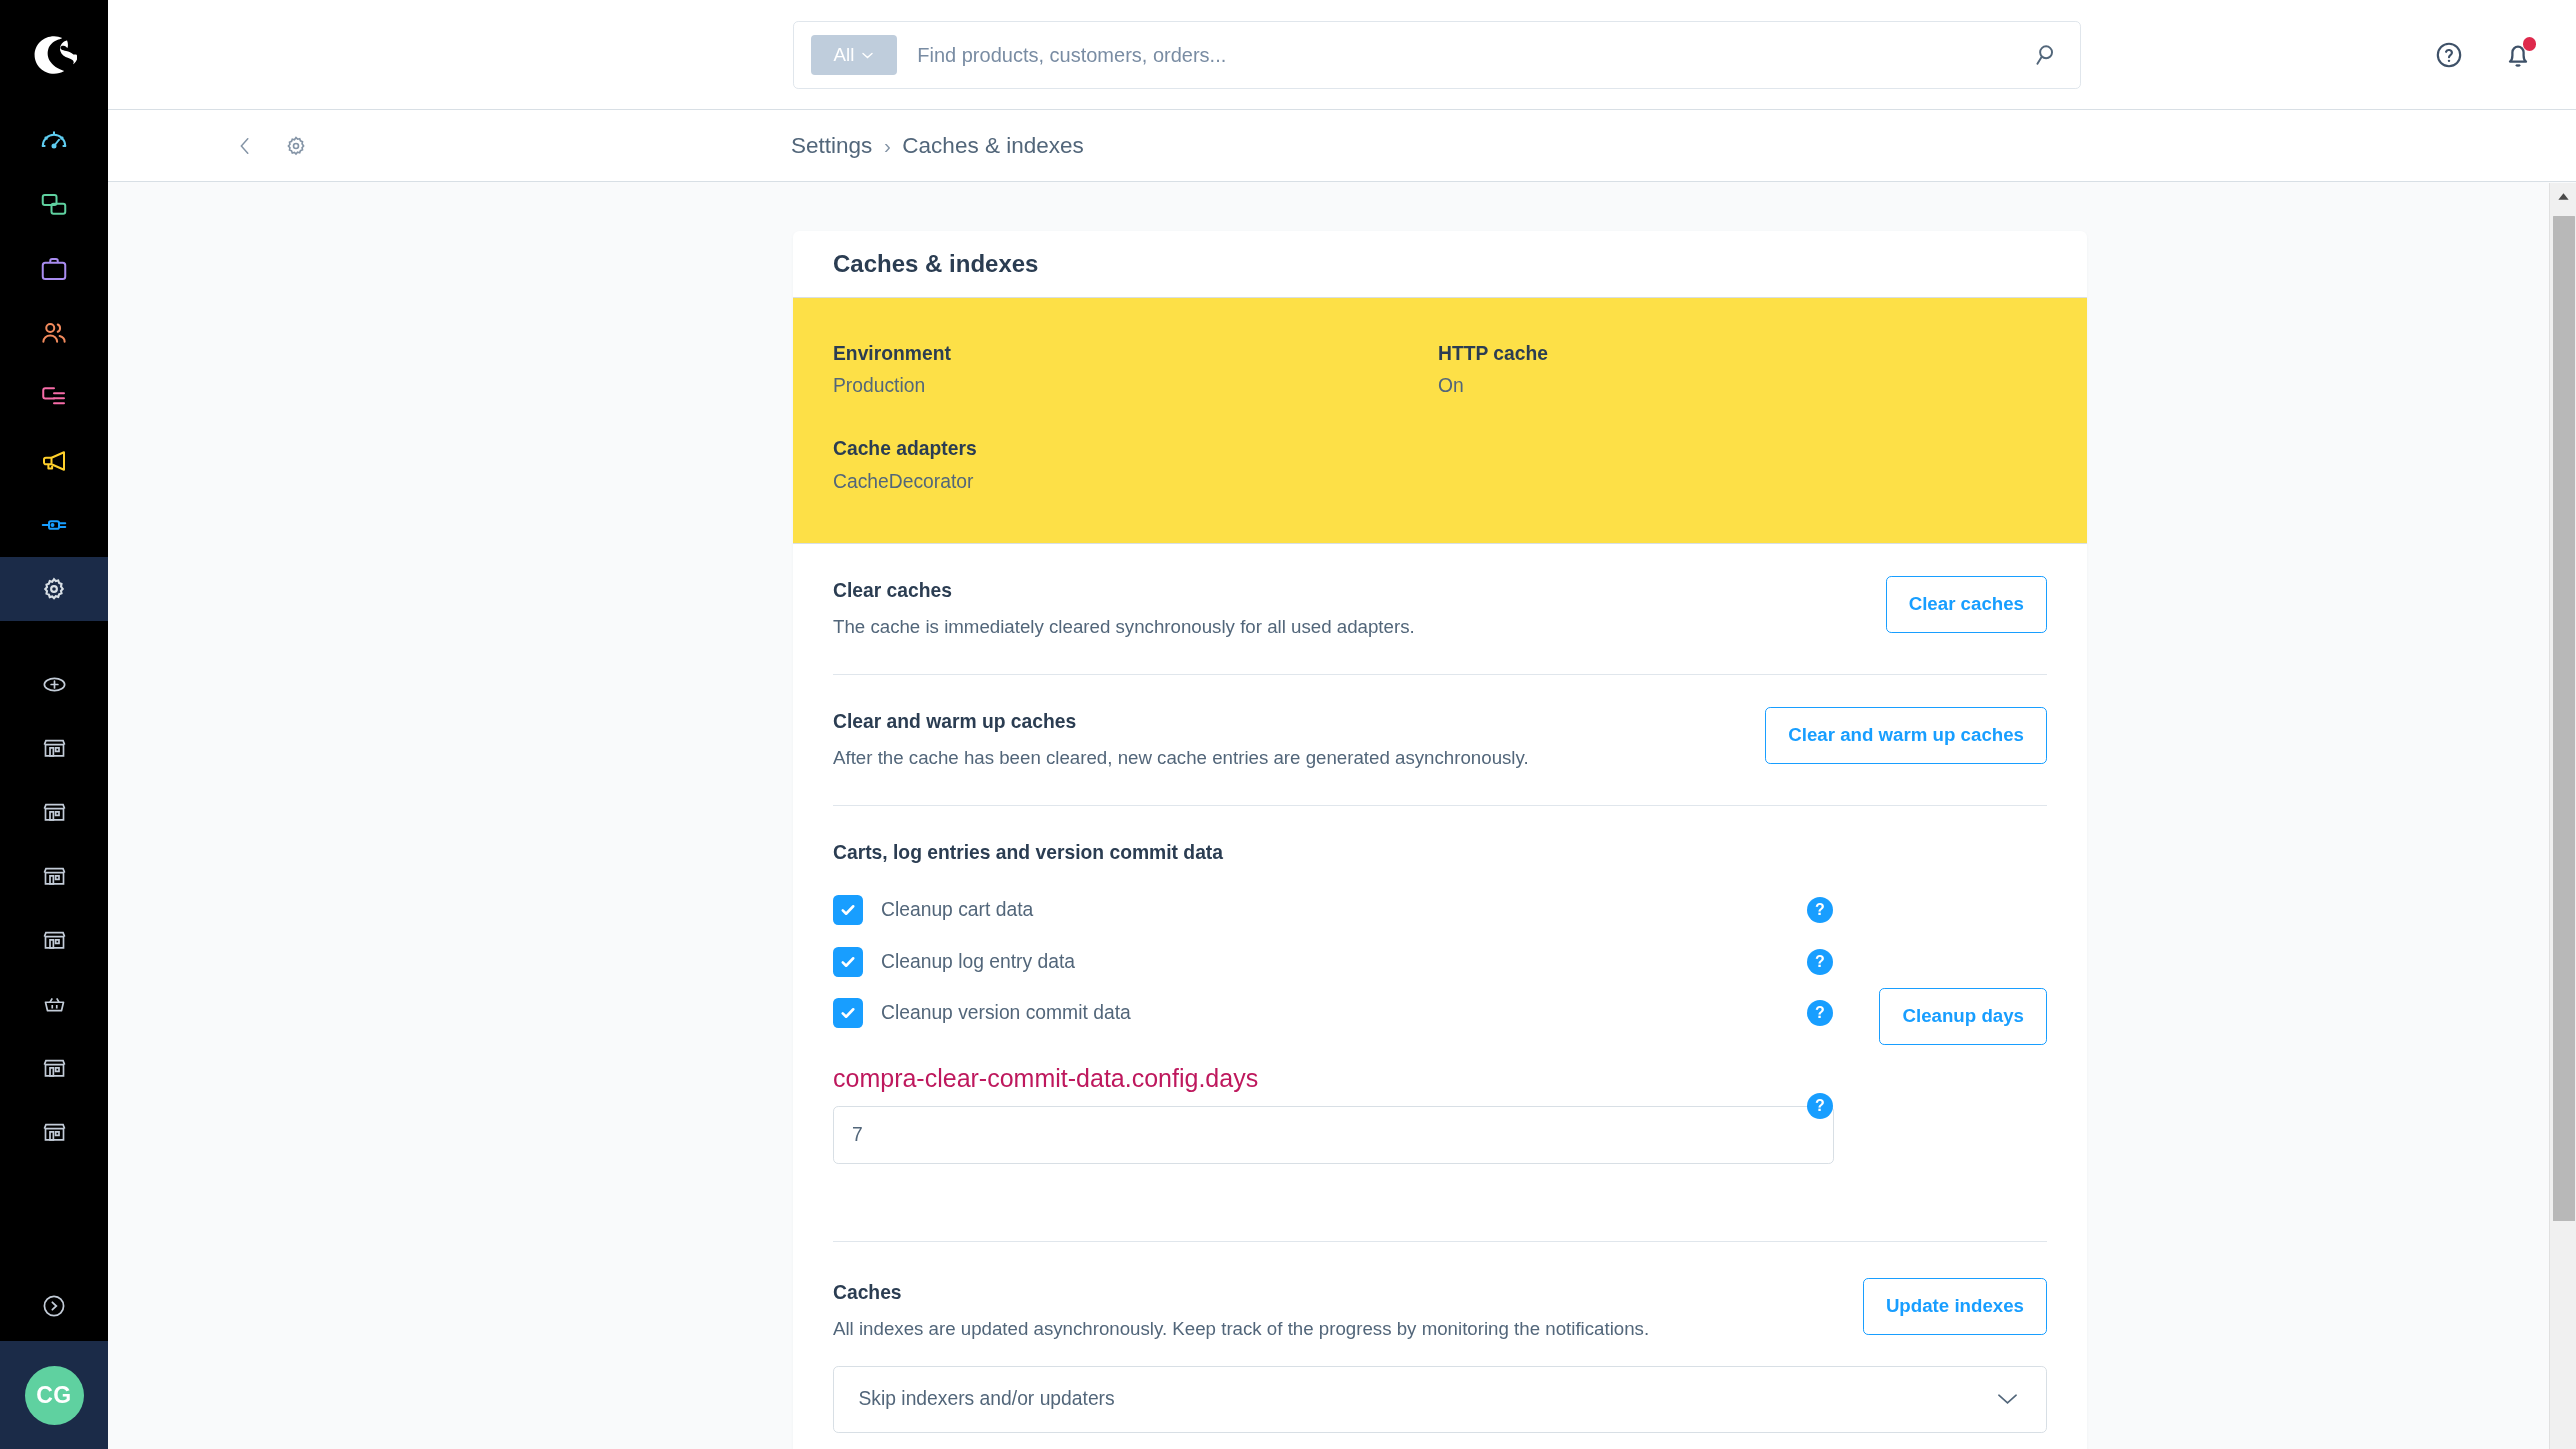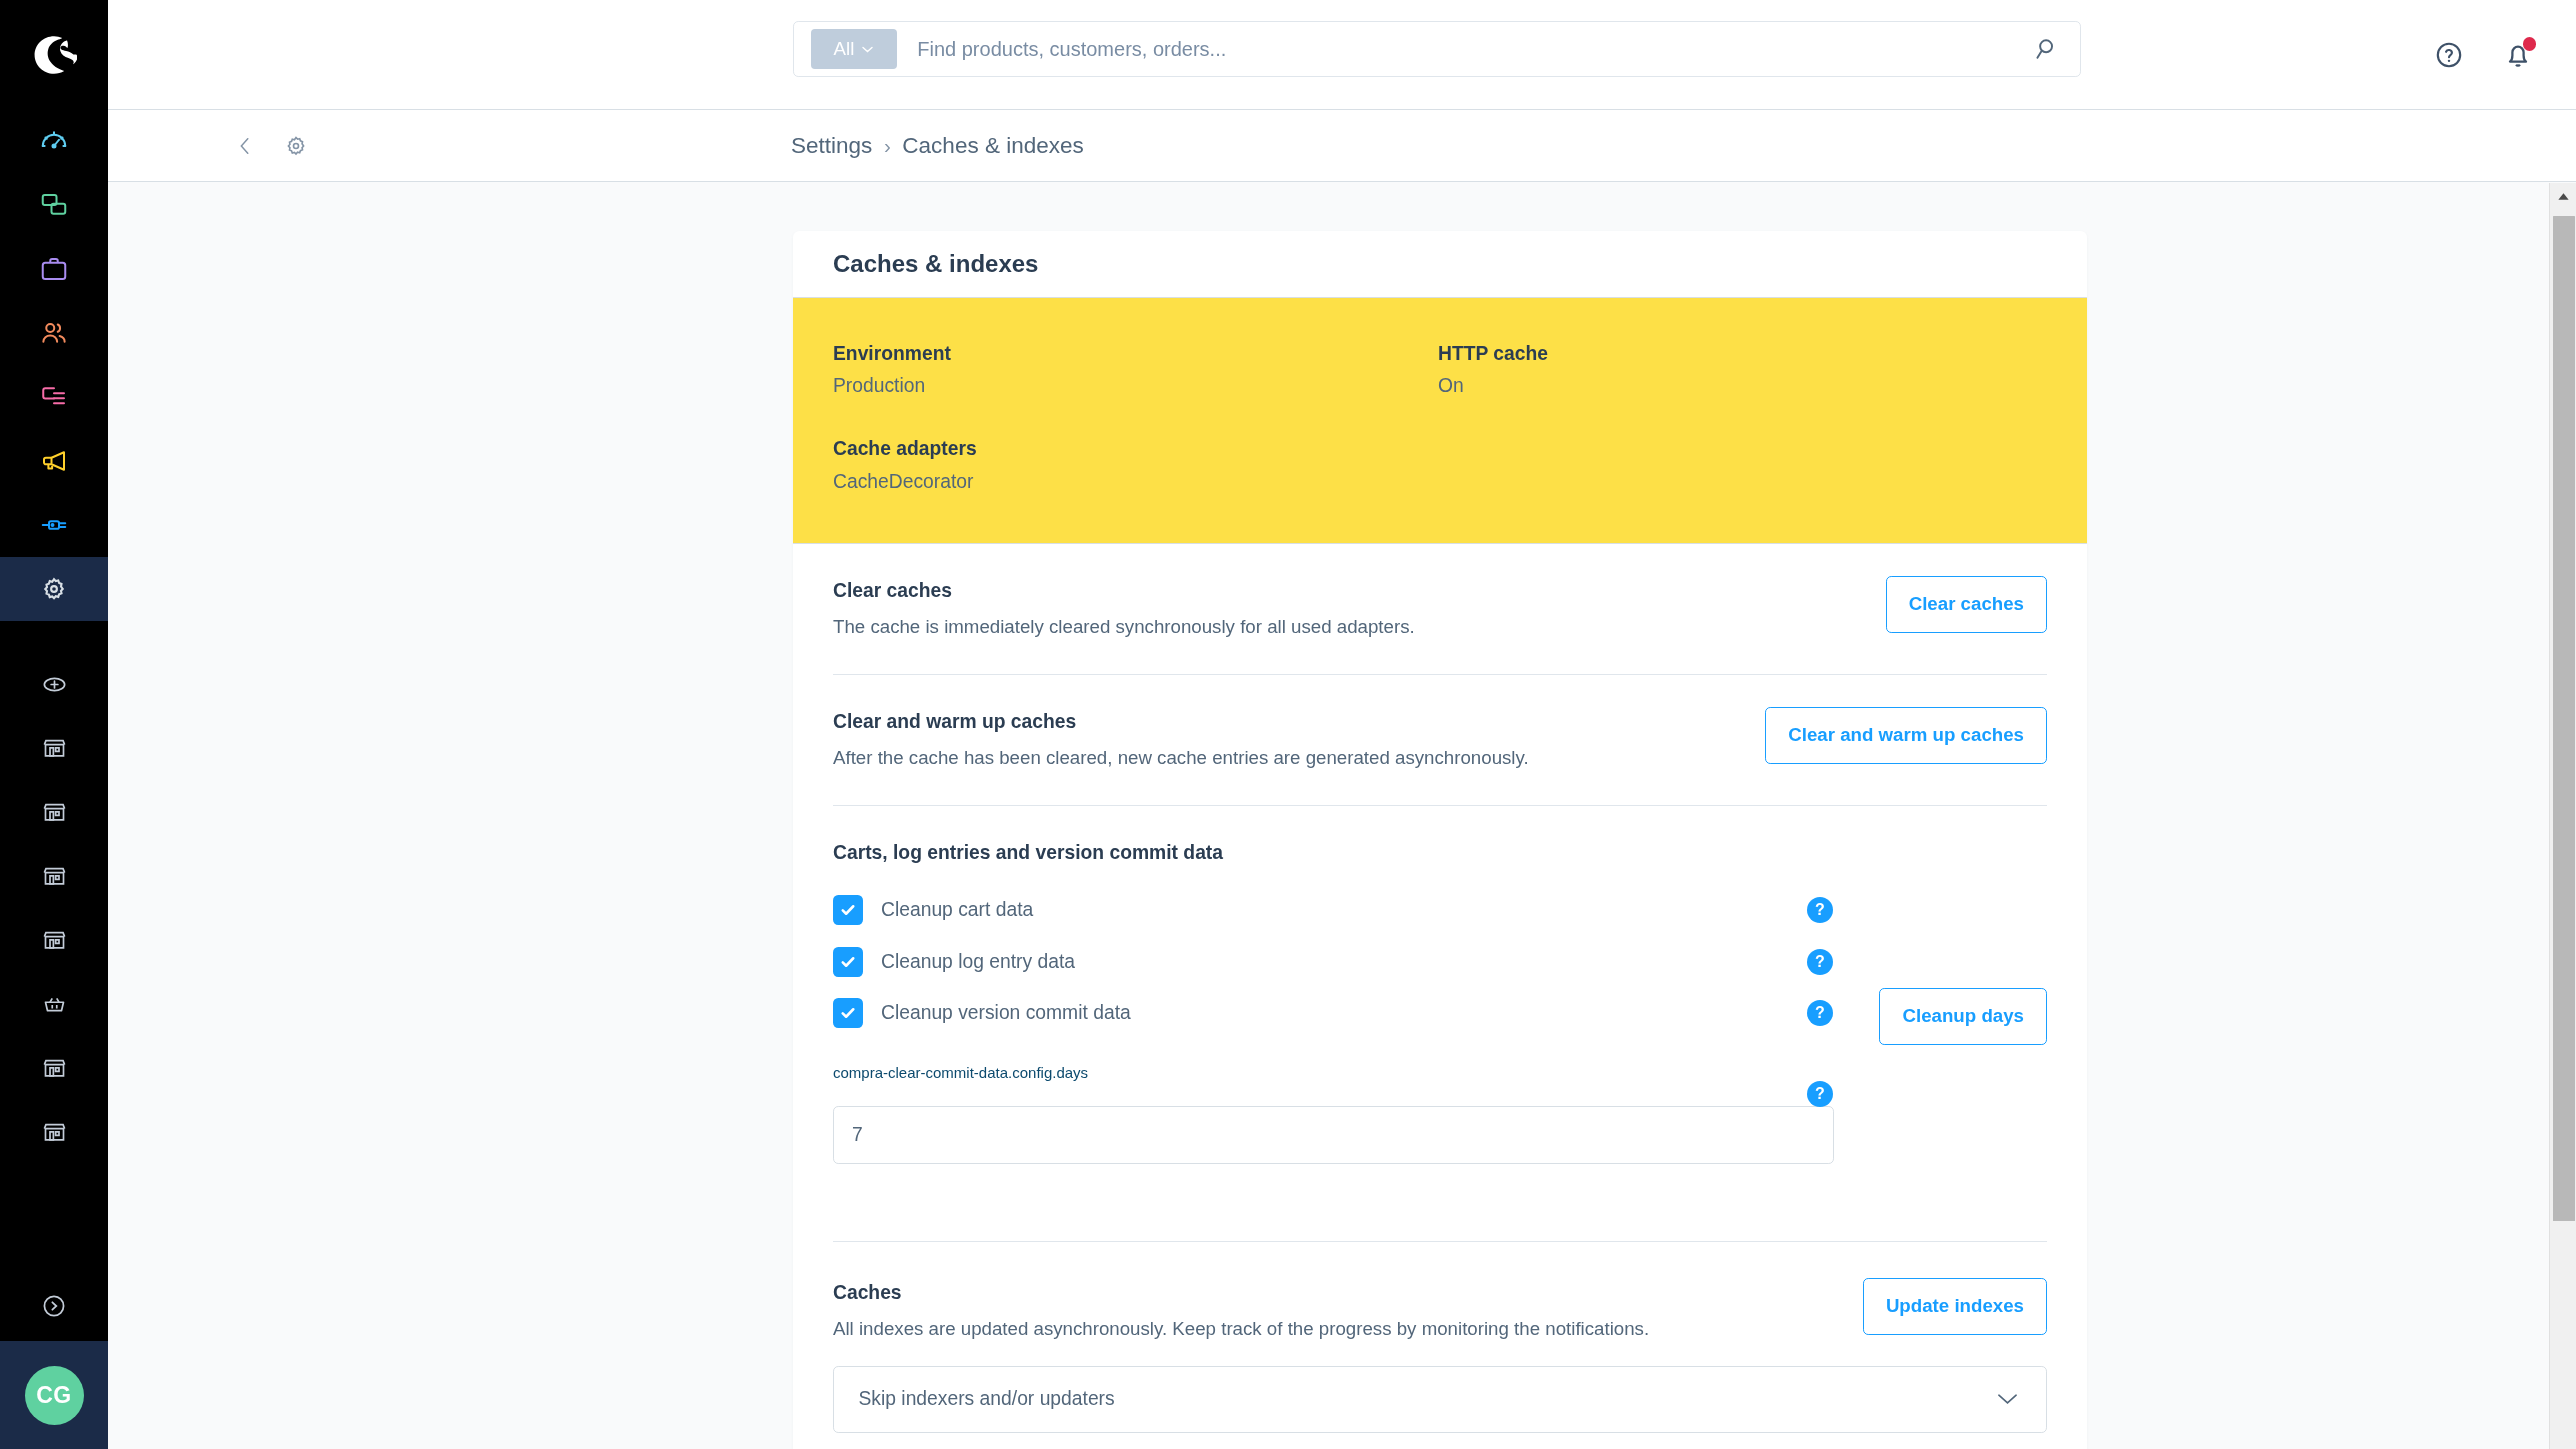--- a/index.html
+++ b/index.html
@@ -72,21 +72,21 @@
 
   
   .topbar {
     height: 109px; background: #ffffff;
     display: flex; align-items: center;
     position: relative;
     flex: 0 0 109px;
   }
   .search-wrap {
     position: absolute; left: 685px; top: 21px;
-    width: 1288px; height: 56px;
+    width: 1288px; height: 68px;
     border: 1.3px solid #E0E6EC; border-radius: 5.2px;
     background: #ffffff;
     display: flex; align-items: center;
   }
   .search-scope {
     margin-left: 16.7px;
     width: 86px; height: 40px;
     background: #BFCDDC; border-radius: 3.9px;
     color: #FFFFFF;
     display: flex; align-items: center; justify-content: center;
@@ -247,21 +247,21 @@
     font-size: 16px; font-weight: bold;
     cursor: pointer;
   }
   .btn-cleanup-data { position: absolute; right: 0; top: 93px; }
 
   .field-label-row {
     position: relative;
     margin-top: 35px;
     height: 28px;
   }
-  .field-label { font-size: 15px; color: #0c4a6e; }
+  .field-label { font-size: 25px; color: #be185d; }
   .text-input {
     margin-top: 14px;
     width: 1001px; height: 58px;
     border: 1.3px solid #D8DFE5; border-radius: 5.2px;
     background: #ffffff;
     padding: 0 18px;
     font-family: "Liberation Sans", sans-serif;
     font-size: 19.3px; color: #52667A;
     outline: none;
   }

